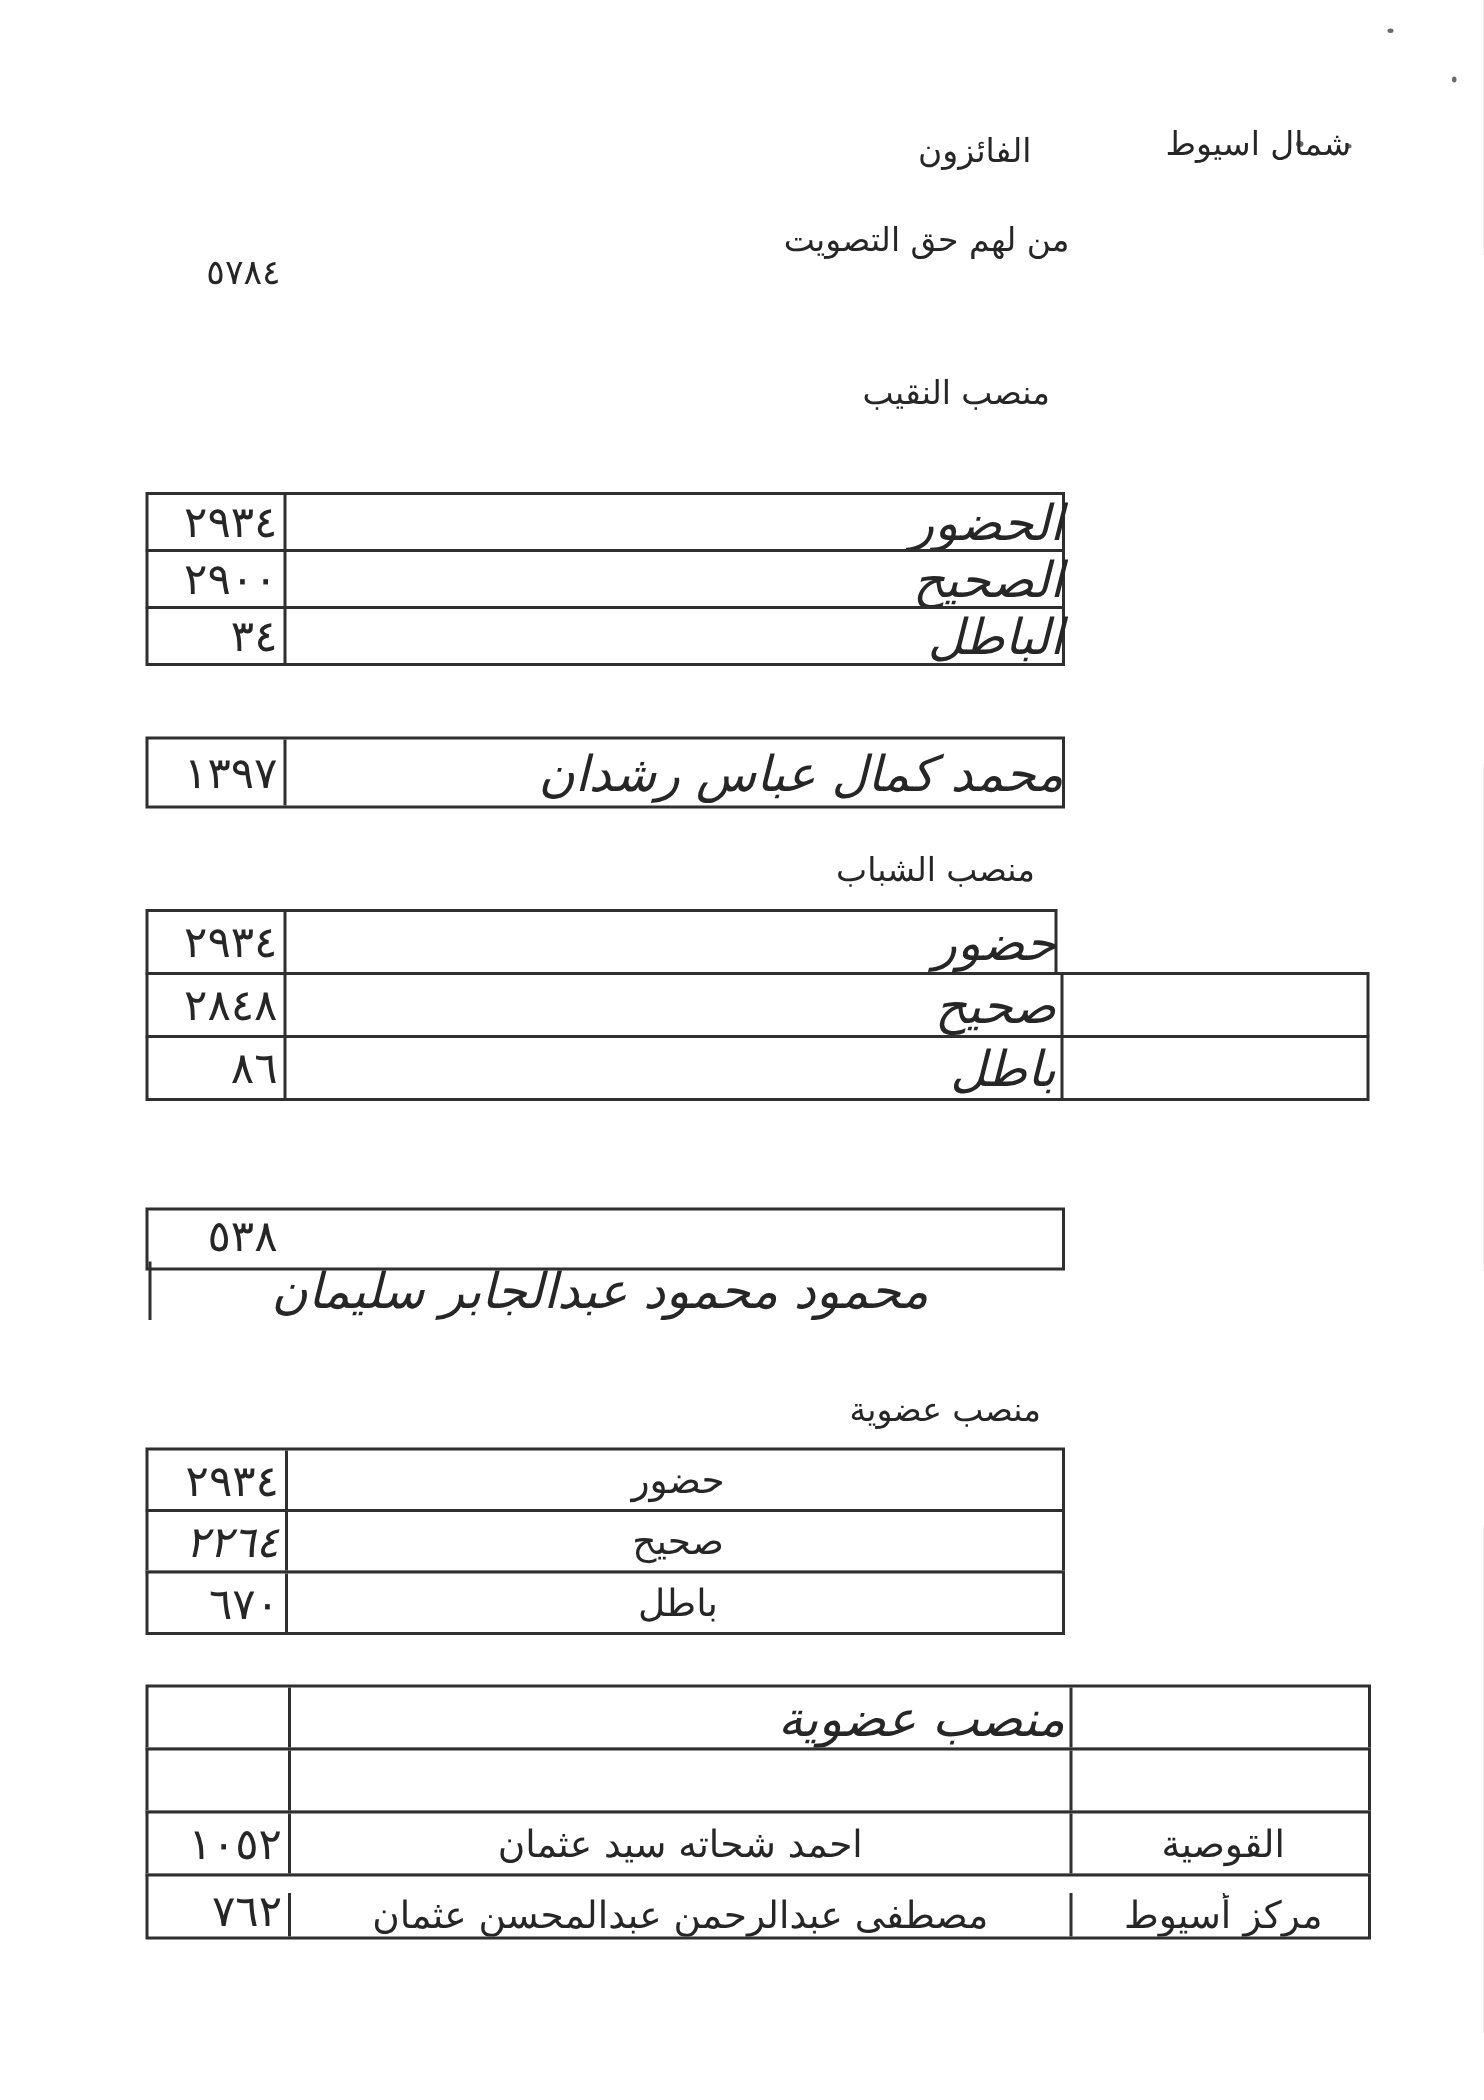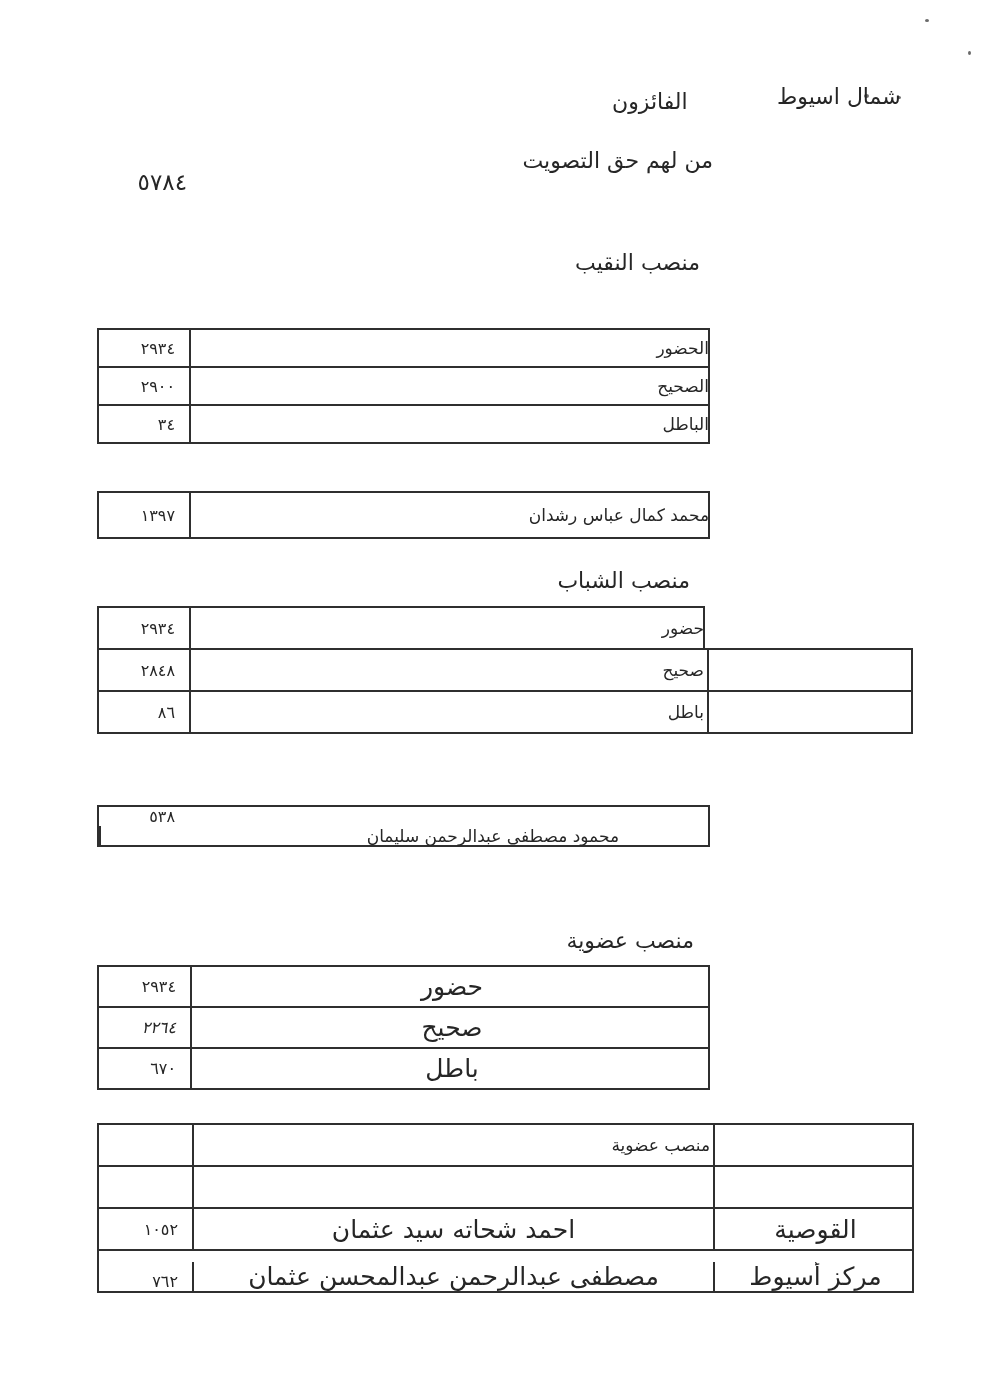--- a/index.html
+++ b/index.html
@@ -24,22 +24,22 @@
   }
   .row + .row{margin-top:-2px;}
   .cell{
     box-sizing:border-box;
     display:flex;
     align-items:center;
     overflow:hidden;
     flex:none;
   }
   .cell + .cell{border-left:2px solid #2f2f2f;}
-  .val{justify-content:flex-end;padding-right:14px;font-size:16px;letter-spacing:1px;}
-  .lbl-right{justify-content:flex-end;padding-right:3px;font-size:17px;}
+  .val{justify-content:flex-end;padding-right:4px;font-size:29px;letter-spacing:1px;}
+  .lbl-right{justify-content:flex-end;padding-right:3px;font-size:33px;font-style:italic;}
   .lbl-center{justify-content:center;font-size:25px;}
   .speck{position:absolute;background:#6a6a6a;border-radius:50%;}
 </style>
 </head>
 <body>
 
 <div class="page">
 
   <div class="speck" style="left:925px;top:19px;width:4px;height:3px;"></div>
   <div class="speck" style="left:968px;top:51px;width:3px;height:4px;"></div>
@@ -91,21 +91,21 @@
     <div class="row" style="width:816px;height:44px;">
       <div class="cell val" style="width:90px;">٨٦</div>
       <div class="cell lbl-right" style="width:518px;">باطل</div>
       <div class="cell" style="width:208px;"></div>
     </div>
   </div>
 
   <div class="tbl" style="left:97px;top:805px;">
     <div class="row" style="width:613px;height:42px;flex-direction:column;">
       <div class="cell val" style="width:90px;">٥٣٨</div>
-      <div class="cell lbl-right" style="width:523px;">محمود مصطفى عبدالرحمن سليمان</div>
+      <div class="cell lbl-right" style="width:523px;">محمود محمود عبدالجابر سليمان</div>
     </div>
   </div>
 
   <div class="t fs-head" style="right:295px;top:928px;">منصب عضوية</div>
 
   <div class="tbl" style="left:97px;top:965px;">
     <div class="row" style="width:613px;height:43px;">
       <div class="cell val" style="width:91px;">٢٩٣٤</div>
       <div class="cell lbl-center" style="width:522px;">حضور</div>
     </div>

